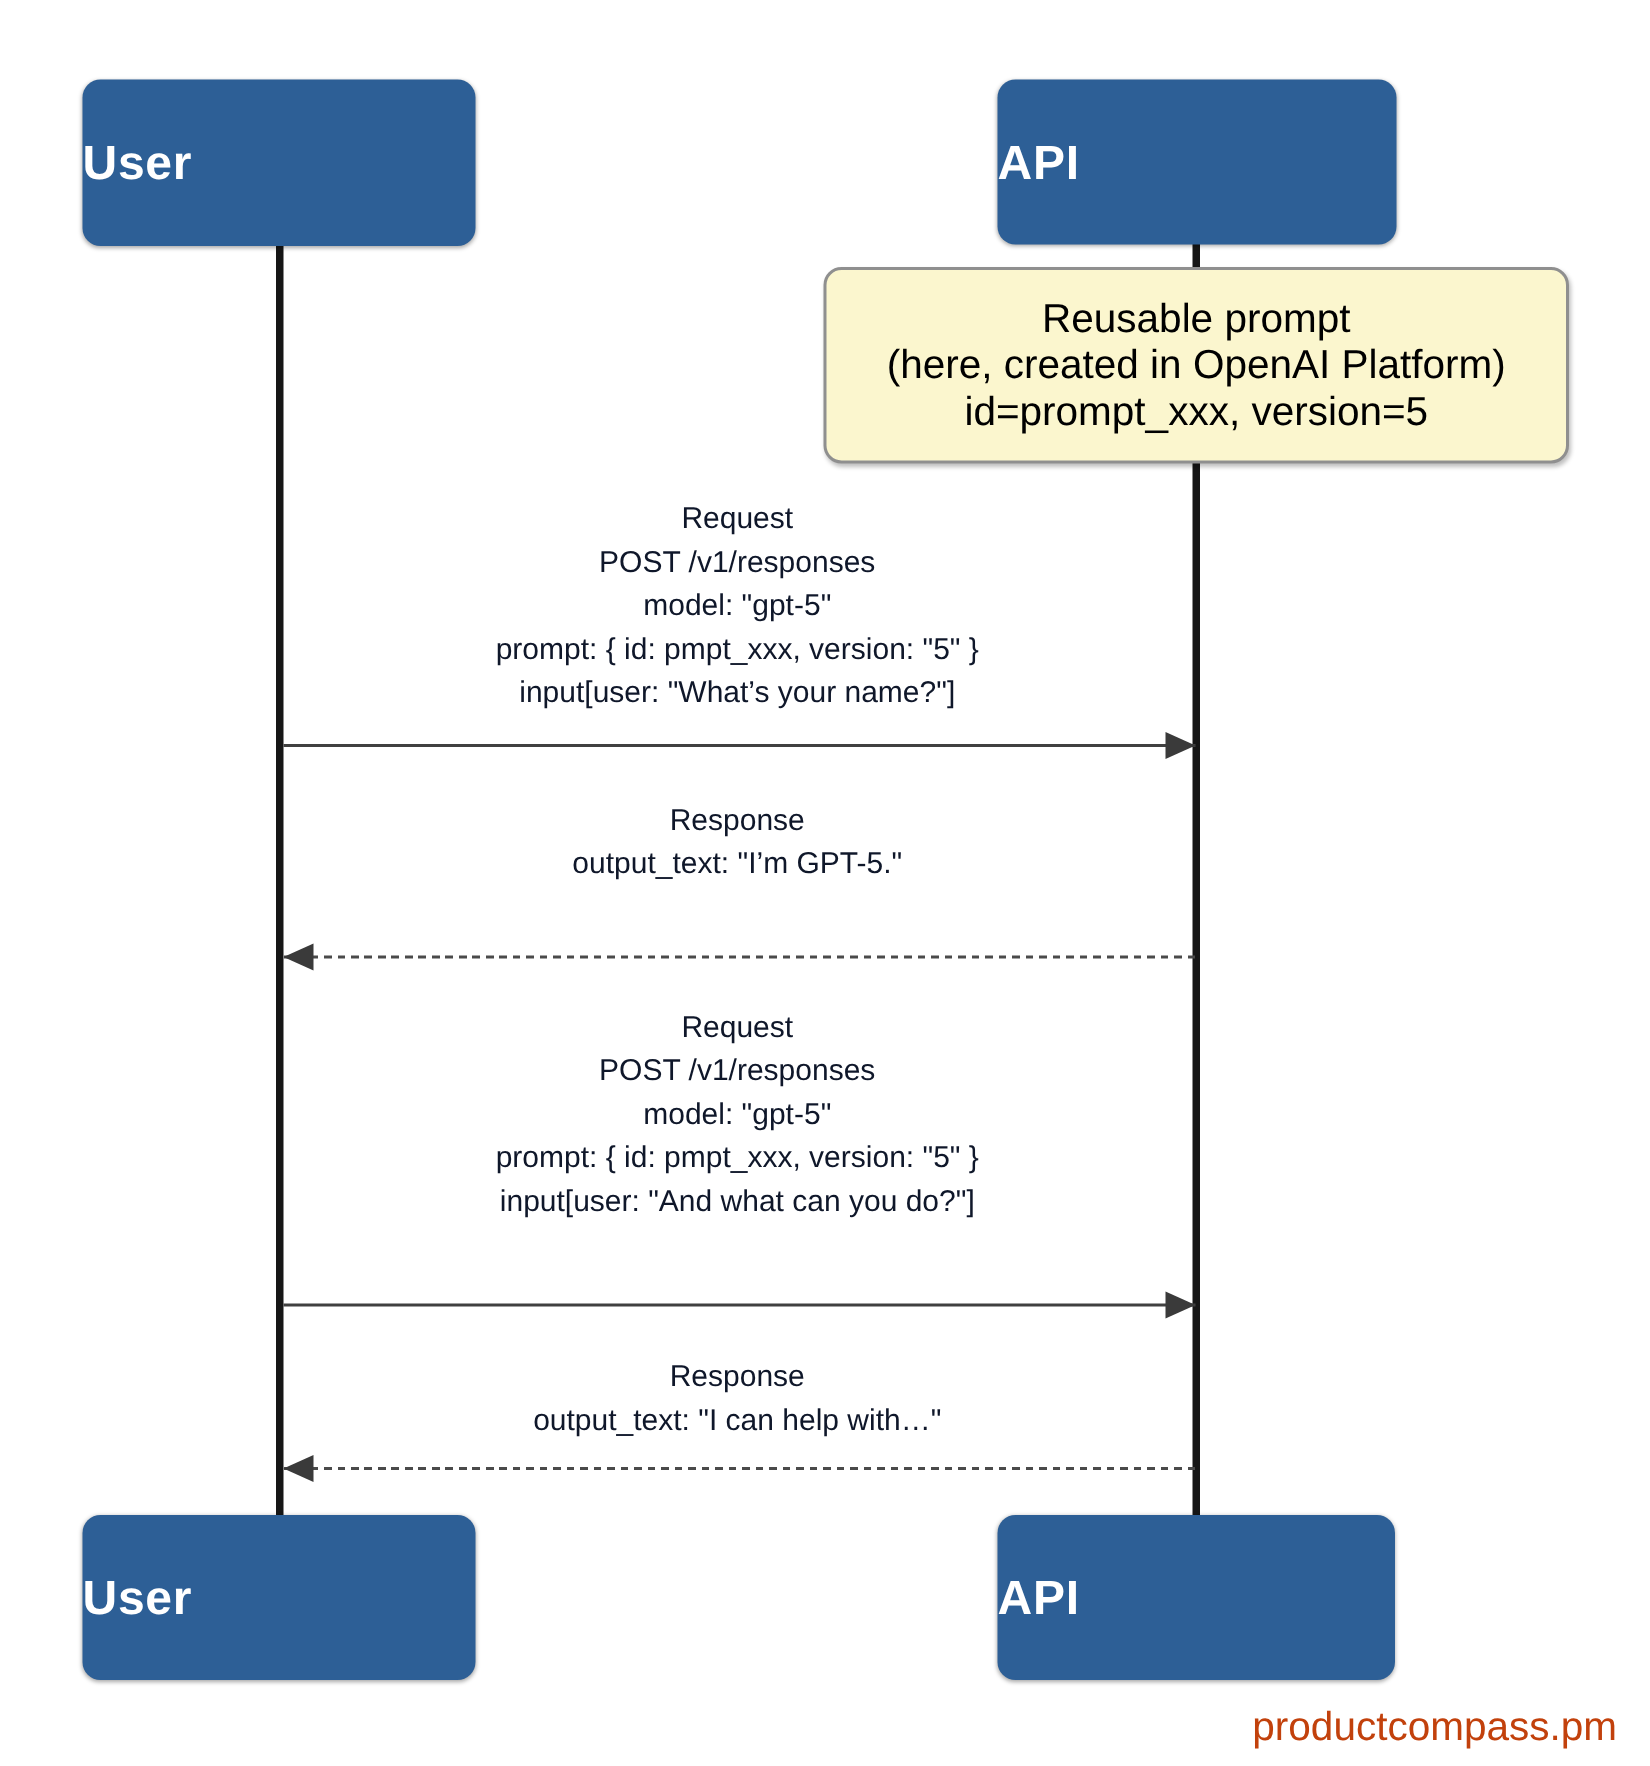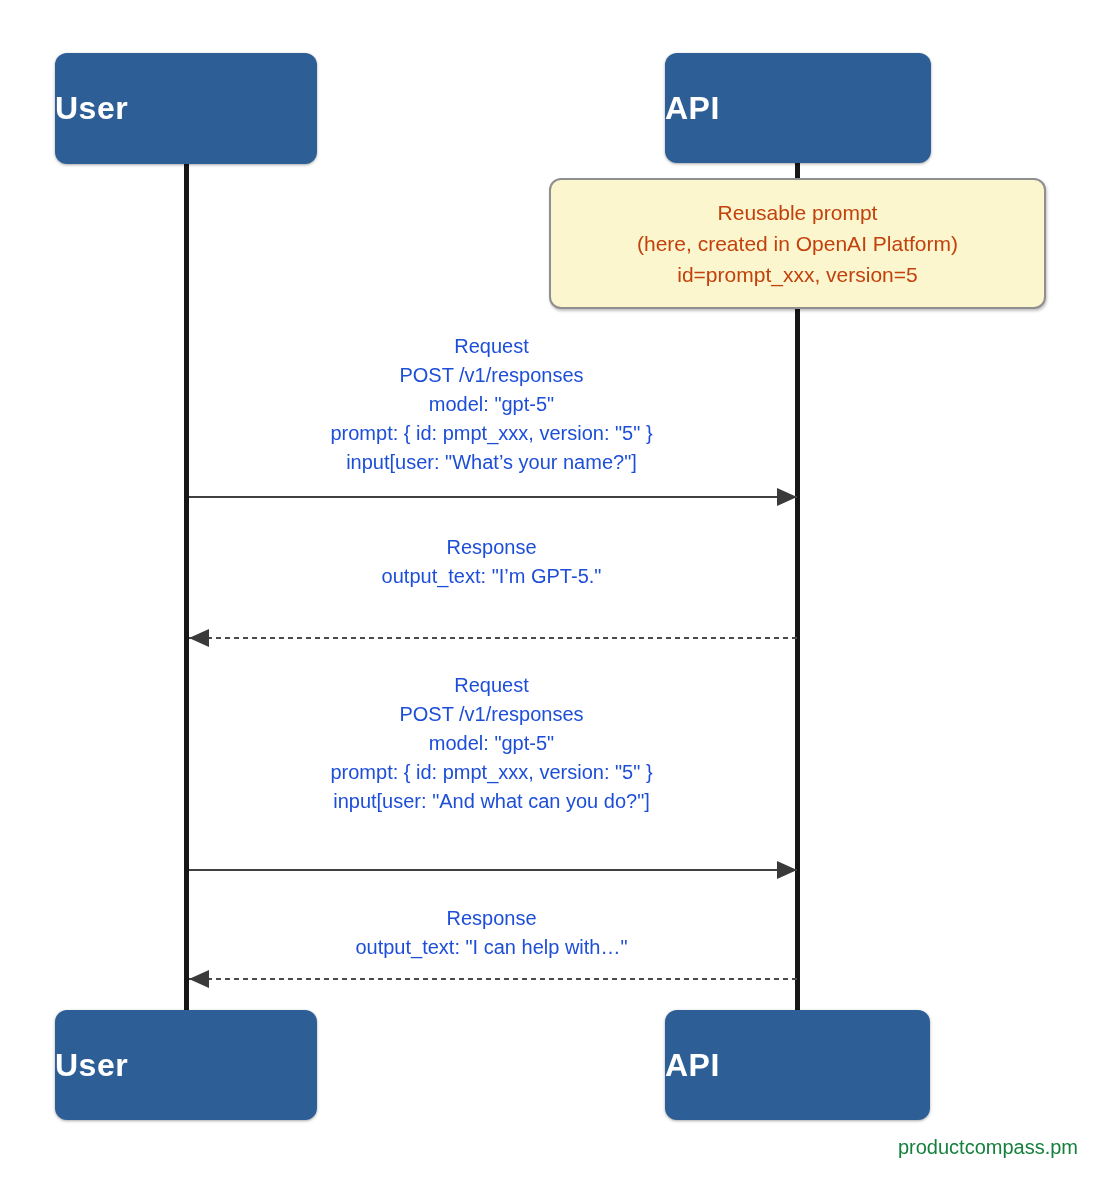--- a/index.html
+++ b/index.html
@@ -53,35 +53,35 @@
     height: 131px;
     box-sizing: border-box;
     background: #fbf6ce;
     border: 2px solid #8f8f8f;
     border-radius: 12px;
     box-shadow: 1px 2px 3px rgba(0,0,0,0.25);
     display: flex;
     flex-direction: column;
     align-items: center;
     justify-content: center;
-    font-size: 21px;
+    font-size: 27px;
     line-height: 31px;
-    color: #c2410c;
+    color: #000000;
     text-align: center;
   }
 
   
   .msg-text {
     position: absolute;
     left: 186px;
     width: 611px;
     text-align: center;
     font-size: 20px;
     line-height: 29px;
-    color: #1d4ed8;
+    color: #0f172a;
   }
   .msg-text.m1 { top: 332px; }
   .msg-text.m2 { top: 533px; }
   .msg-text.m3 { top: 671px; }
   .msg-text.m4 { top: 904px; }
 
   
   .arrow {
     position: absolute;
     left: 189px;
@@ -116,22 +116,22 @@
   .arrow .head.left {
     left: 0;
     border-right: 20px solid #3a3a3a;
   }
 
   
   .watermark {
     position: absolute;
     right: 22px;
     top: 1136px;
-    font-size: 20px;
-    color: #15803d;
+    font-size: 27px;
+    color: #c2410c;
   }
 </style>
 </head>
 <body>
 
 <div class="canvas">
 
   <div class="lifeline user"></div>
   <div class="lifeline api"></div>
 

